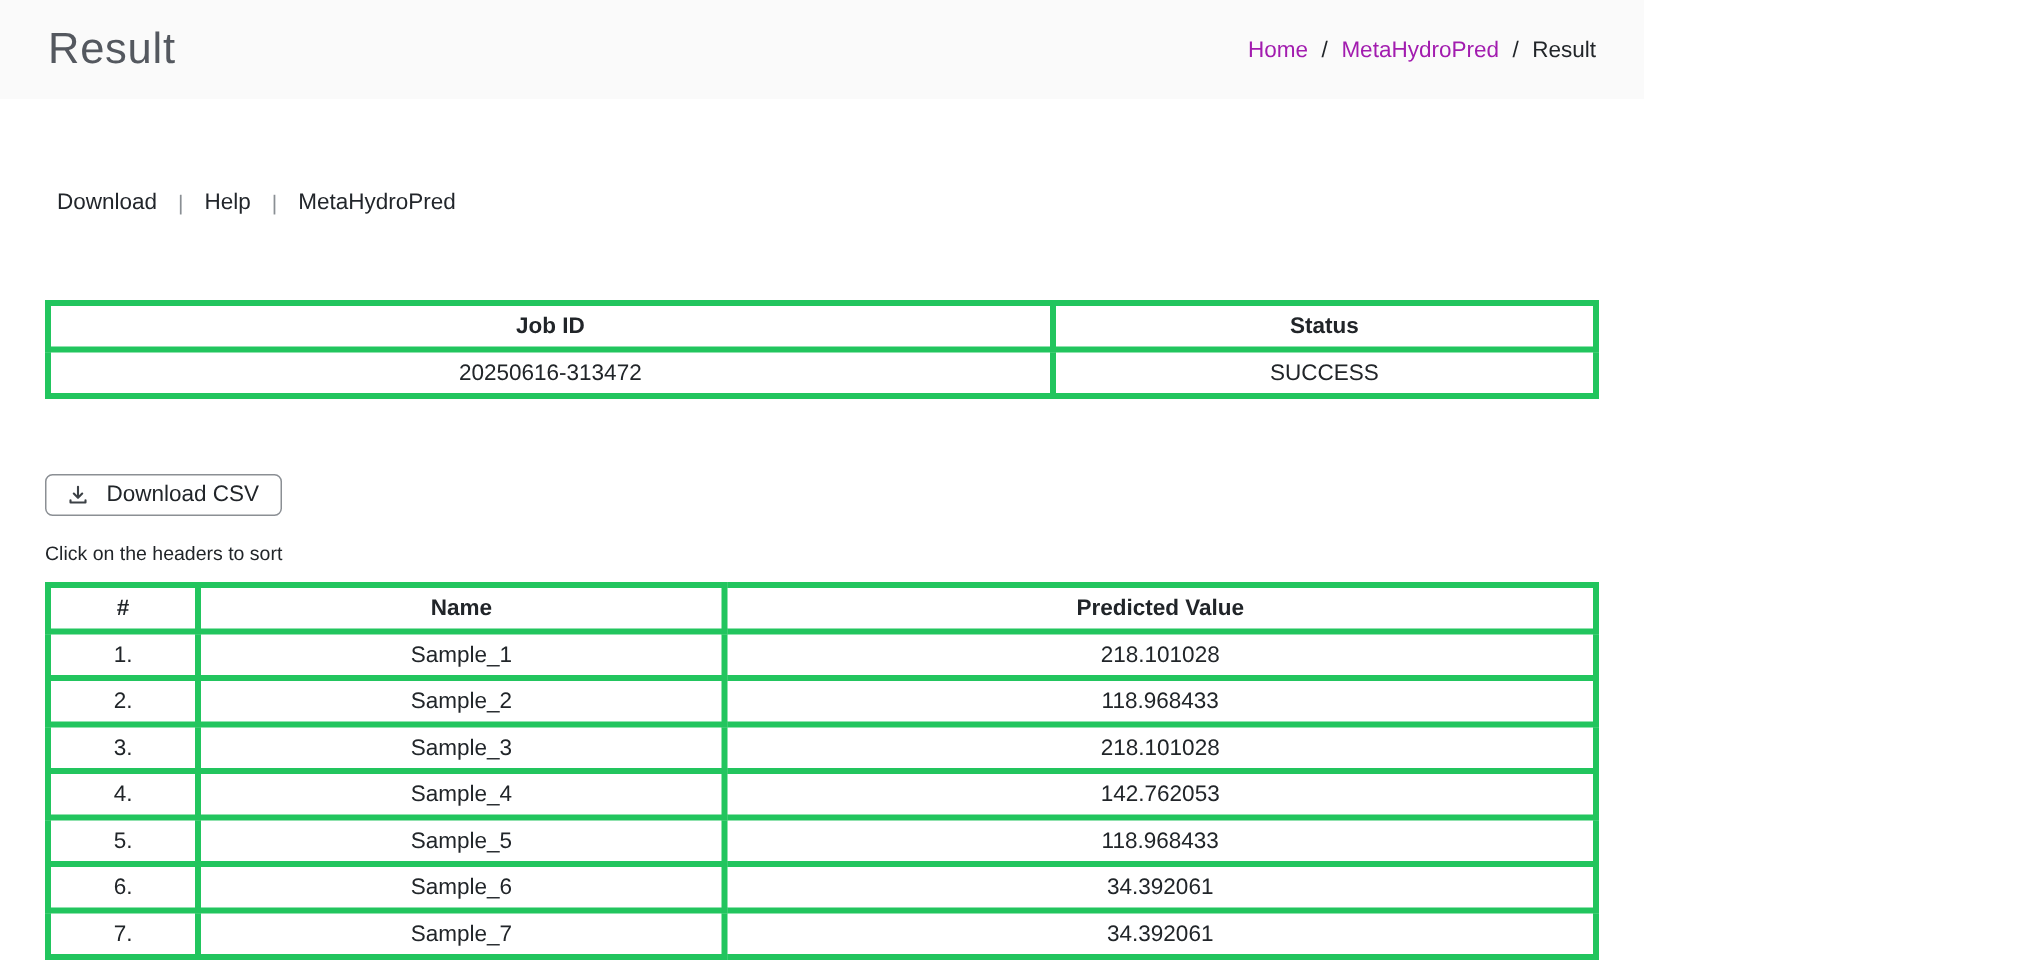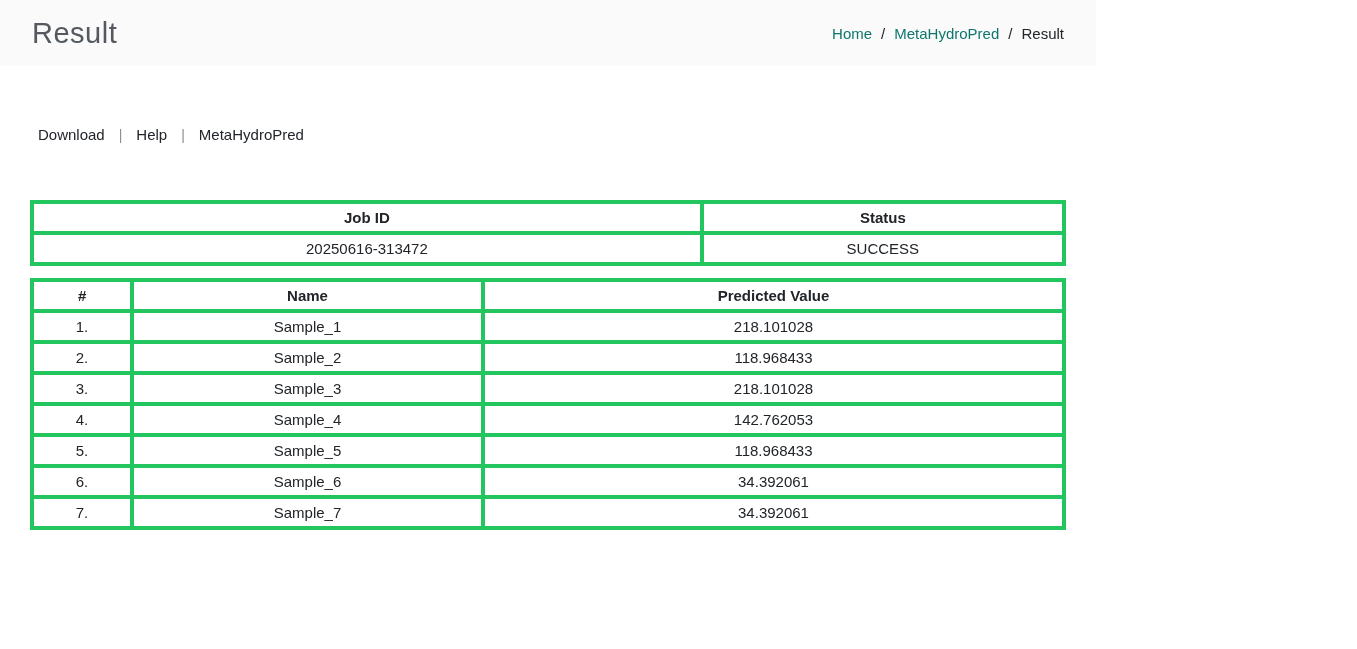--- a/index.html
+++ b/index.html
@@ -28,21 +28,21 @@
     color: #54585f;
     letter-spacing: 0.5px;
     margin: 0;
   }
   .breadcrumb {
     font-size: 15px;
     display: flex;
     align-items: center;
   }
   .breadcrumb a.crumb-link {
-    color: #0f766e;
+    color: #a21caf;
     text-decoration: none;
     cursor: pointer;
   }
   .breadcrumb .crumb-sep {
     color: #212529;
     margin: 0 9px;
   }
   .breadcrumb .crumb-current { color: #212529; }
 
   
@@ -149,22 +149,33 @@
         <tbody>
           <tr>
             <td>20250616-313472</td>
             <td>SUCCESS</td>
           </tr>
         </tbody>
       </table>
     </div>
 
     
-
-    
+    <button class="csv-btn">
+      <span>
+        <svg width="16" height="16" viewBox="0 0 16 16" fill="none" stroke="#3c4146" stroke-width="1.4" stroke-linecap="round" stroke-linejoin="round">
+          <path d="M8 2.5 V 9.5"></path>
+          <path d="M5.2 7 L 8 9.8 L 10.8 7"></path>
+          <path d="M3 11.5 V 13 H 13 V 11.5"></path>
+        </svg>
+      </span>
+      <span>Download CSV</span>
+    </button>
+
+    
+    <div class="sort-hint">Click on the headers to sort</div>
 
     
     <div class="results-table-wrap">
       <table class="grid">
         <thead>
           <tr>
             <th class="col-num">#</th>
             <th class="col-name">Name</th>
             <th>Predicted Value</th>
           </tr>

